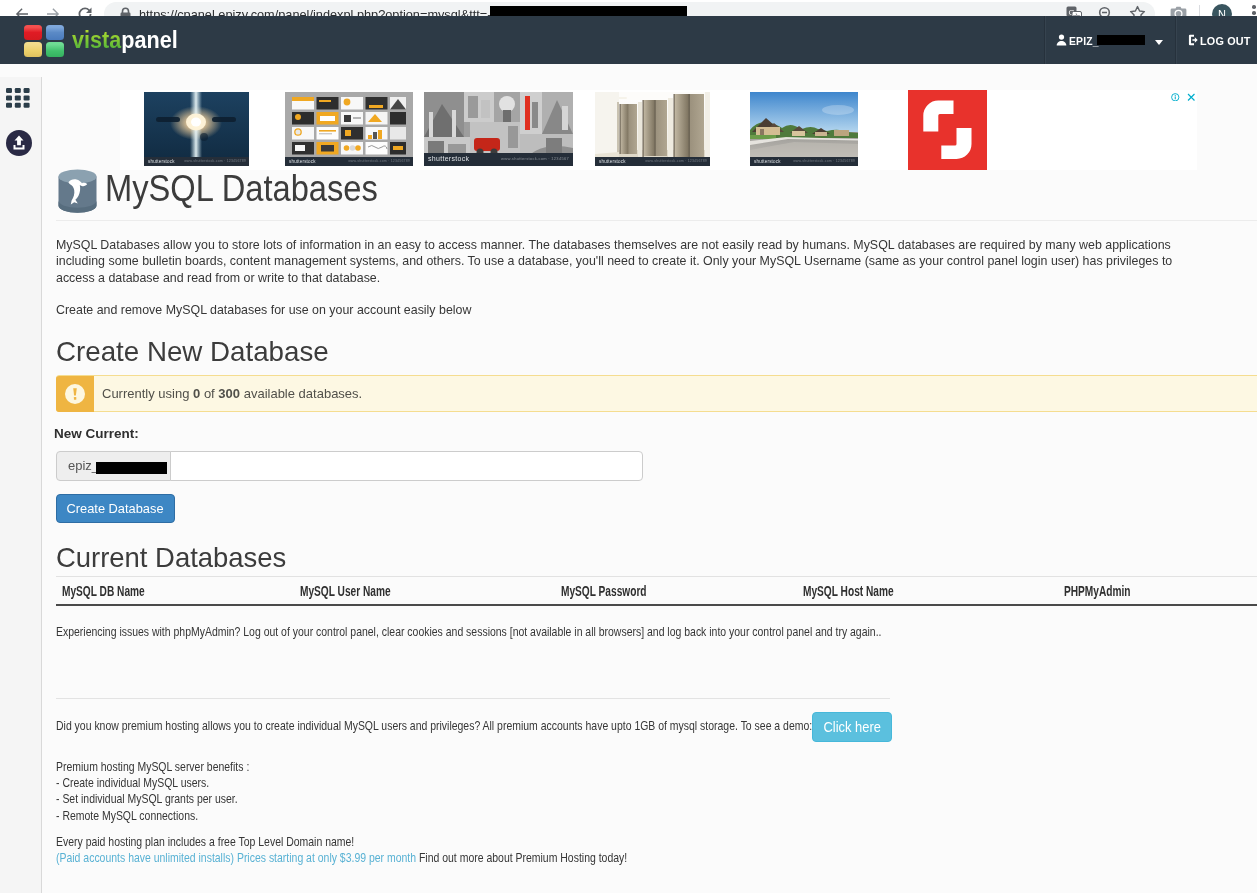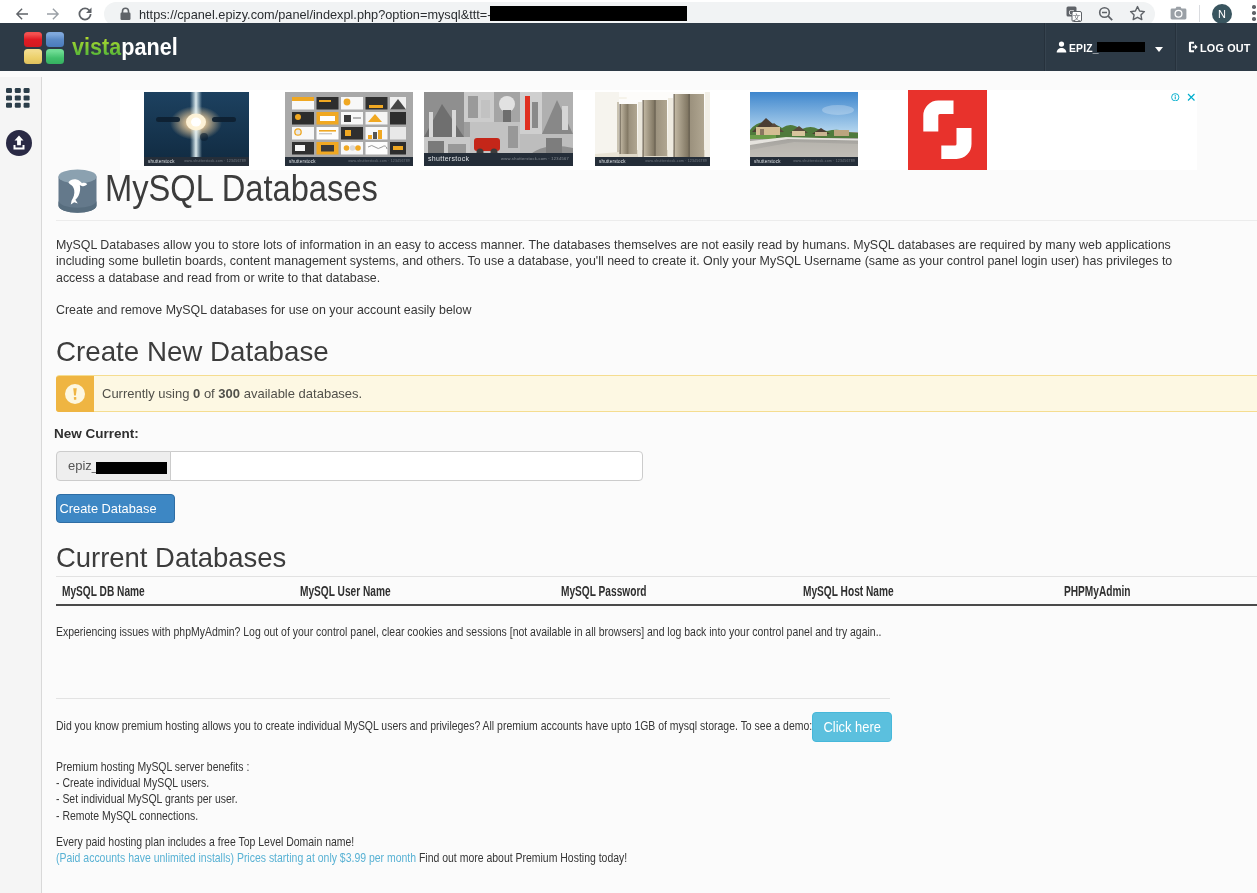--- a/index.html
+++ b/index.html
@@ -11,21 +11,21 @@
 
 
 #chrome { position:absolute; top:0; left:0; width:1257px; height:29px; background:#ffffff; }
 #pill { position:absolute; left:104px; top:2px; width:1051px; height:24px; background:#f1f3f4; border-radius:12px; }
 .navarrow { position:absolute; top:4px; width:20px; height:20px; }
 #urltext { position:absolute; left:139px; top:7px; font-size:13px; color:#2b2e31; transform:scaleX(0.98); transform-origin:0 0; white-space:nowrap; }
 #urlredact { position:absolute; left:490px; top:6px; width:197px; height:15px; background:#000; }
 #avatarN { position:absolute; left:1212px; top:4px; width:20px; height:20px; border-radius:50%; background:#39555f; color:#fff; font-size:11px; text-align:center; line-height:20px; }
 
 
-#navbar { position:absolute; top:23px; left:0; width:1257px; height:48px; background:#2d3a46; }
+#navbar { position:absolute; top:16px; left:0; width:1257px; height:48px; background:#2d3a46; }
 .logosq { position:absolute; width:18px; height:15px; border-radius:3.5px; }
 #brand { position:absolute; left:72px; top:10px; font-size:24px; font-weight:bold; transform:scaleX(0.9); transform-origin:0 0; white-space:nowrap; }
 #brand .v { background:linear-gradient(#c6e32b,#3fae3c); -webkit-background-clip:text; background-clip:text; -webkit-text-fill-color:transparent; }
 #brand .p { color:#ffffff; }
 .navsep { position:absolute; top:0px; width:1px; height:48px; background:#26313c; box-shadow:1px 0 0 #36434f; }
 .navtxt { position:absolute; color:#fff; font-size:11.5px; font-weight:bold; letter-spacing:0.2px; }
 
 
 #sidebar { position:absolute; top:77px; left:0; width:42px; height:816px; background:#f5f5f5; border-right:1px solid #d9d9d9; }
 
@@ -40,21 +40,21 @@
 .bodytxt { position:absolute; font-size:12.7px; line-height:16.3px; color:#363636; }
 .smalltxt { position:absolute; font-size:13px; line-height:16.2px; color:#363636; }
 .hr { position:absolute; height:1px; background:#ececec; }
 
 #alert { position:absolute; left:56px; top:375px; width:1210px; height:37px; background:#fdf8e3; border:1px solid #f5dd90; border-radius:3px 0 0 3px; }
 #alertblock { position:absolute; left:56px; top:376px; width:37.5px; height:35.5px; background:#efb542; border-radius:3px 0 0 3px; }
 #alerttxt { position:absolute; left:102px; top:386px; font-size:13px; color:#51504a; }
 
 #addon { position:absolute; left:56px; top:451px; width:115px; height:30px; background:#eeeeee; border:1px solid #cccccc; border-radius:4px 0 0 4px; font-size:13px; color:#555; line-height:28px; padding-left:11px; }
 #dbinput { position:absolute; left:170px; top:451px; width:473px; height:30px; background:#fff; border:1px solid #cccccc; border-radius:0 4px 4px 0; }
-#createbtn { position:absolute; left:56px; top:494px; width:119px; height:29px; background:#3d87c4; border:1px solid #2e6da4; border-radius:4px; color:#fff; font-size:13.5px; text-align:left; line-height:27px; }
+#createbtn { position:absolute; left:56px; top:494px; width:119px; height:29px; background:#3d87c4; border:1px solid #2e6da4; border-radius:4px; color:#fff; font-size:13.5px; text-align:center; line-height:27px; }
 
 .th { position:absolute; top:583px; font-size:14.5px; font-weight:bold; color:#2f2f2f; transform:scaleX(0.70); transform-origin:0 0; white-space:nowrap; }
 #thtop { position:absolute; left:56px; top:576px; width:1201px; height:1px; background:#e2e2e2; }
 #thbot { position:absolute; left:56px; top:604px; width:1201px; height:2px; background:#4a4a4a; }
 
 #clickhere { position:absolute; left:812px; top:712px; width:80px; height:30px; background:#5bc0de; border:1px solid #46b8da; border-radius:4px; color:#fff; font-size:14.5px; text-align:center; line-height:28px; }
 .link { color:#59b2d4; }
 </style>
 </head>
 <body>

